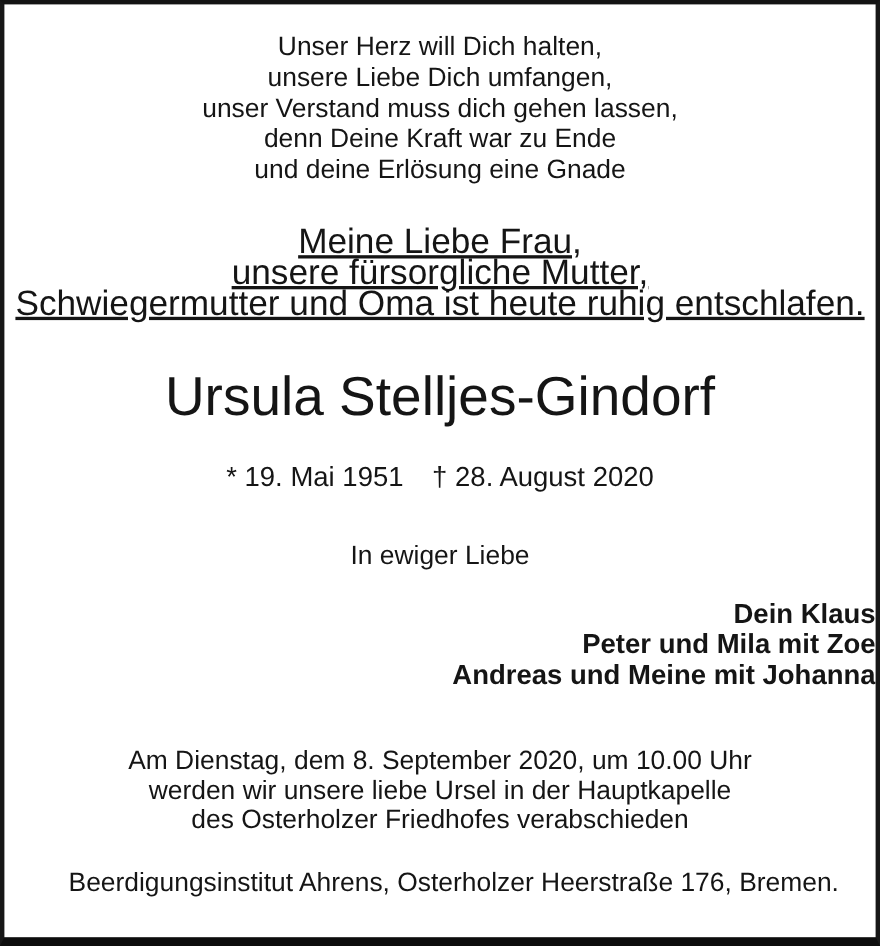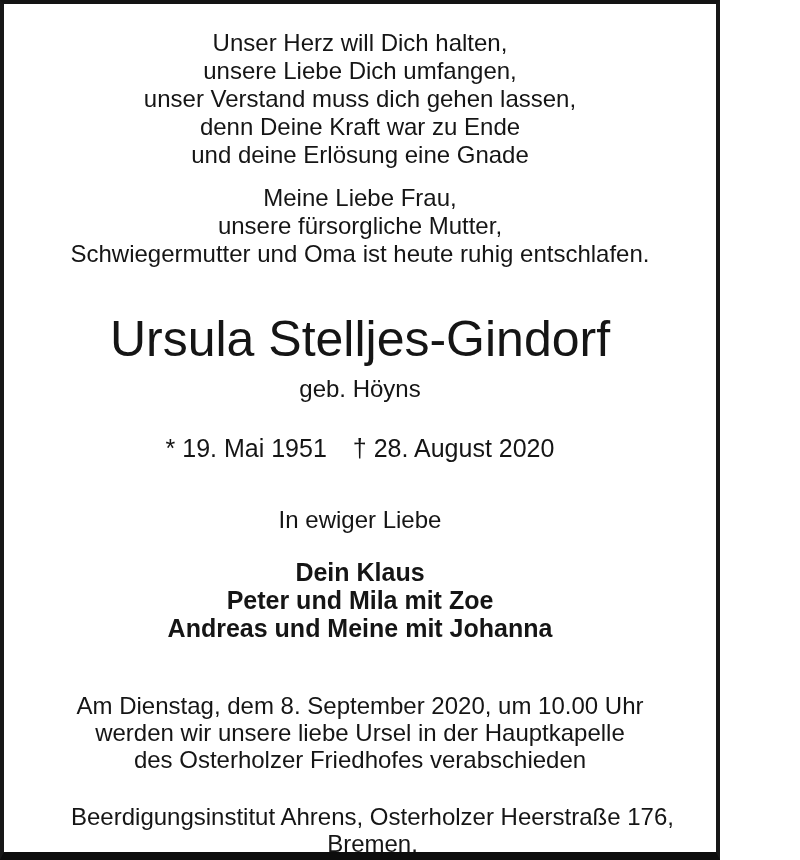--- a/index.html
+++ b/index.html
@@ -4,39 +4,40 @@
 <style>
   * { margin: 0; padding: 0; box-sizing: border-box; }
   html, body {
     width: 800px;
     height: 860px;
     background: #ffffff;
     font-family: "Liberation Sans", "DejaVu Sans", sans-serif;
     color: #151515;
   }
   .notice {
-    width: 720px;
+    width: 800px;
     height: 860px;
     background: #ffffff;
     border-top: 4px solid #131313;
     border-left: 4px solid #171717;
     border-right: 4px solid #171717;
     border-bottom: 8px solid #0d0d0d;
     text-align: center;
     overflow: hidden;
   }
   .poem {
     margin-top: 25px;
     font-size: 24px;
     line-height: 28px;
   }
   .dedication {
-    margin-top: 15px;
-    font-size: 24px;
+    margin-top: 36px;
+    font-size: 32px;
     line-height: 28px;
+    text-decoration: underline;
   }
   .deceased-name {
     margin-top: 43px;
     font-size: 50px;
     font-weight: normal;
     line-height: 56px;
     letter-spacing: 0px;
   }
   .maiden-name {
     margin-top: 9px;
@@ -65,21 +66,21 @@
     margin-top: 50px;
     font-size: 24px;
     line-height: 27px;
   }
   .funeral-home {
     margin-top: 30px;
     font-size: 24px;
     line-height: 27px;
     padding-left: 25px;
   }
-  ul { list-style: none; }
+  ul { list-style: none; text-align: right; }
 </style>
 </head>
 <body>
 
 <div class="notice">
 
   <div class="poem">
     <div>Unser Herz will Dich halten,</div>
     <div>unsere Liebe Dich umfangen,</div>
     <div>unser Verstand muss dich gehen lassen,</div>
@@ -88,21 +89,20 @@
   </div>
 
   <div class="dedication">
     <div>Meine Liebe Frau,</div>
     <div>unsere fürsorgliche Mutter,</div>
     <div>Schwiegermutter und Oma ist heute ruhig entschlafen.</div>
   </div>
 
   <h1 class="deceased-name">Ursula Stelljes-Gindorf</h1>
 
-  <div class="maiden-name">geb. Höyns</div>
 
   <div class="dates">
     <span class="birth">* 19. Mai 1951</span><span class="death">† 28. August 2020</span>
   </div>
 
   <div class="farewell-heading">In ewiger Liebe</div>
 
   <ul class="mourners">
     <li>Dein Klaus</li>
     <li>Peter und Mila mit Zoe</li>

